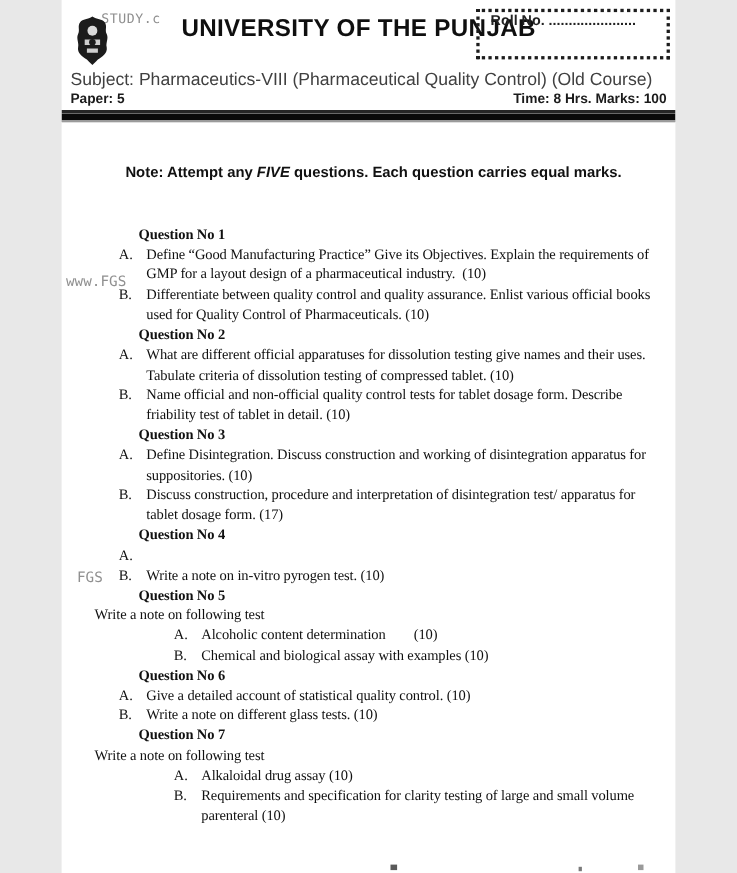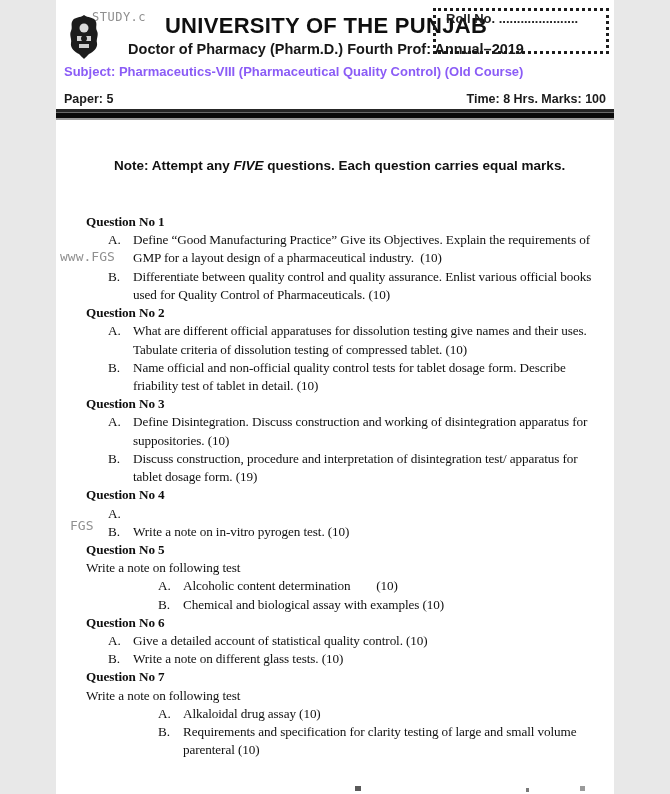--- a/index.html
+++ b/index.html
@@ -38,25 +38,25 @@
   .rollbox {
     position: absolute; right: 5px; top: 8px;
     width: 160px; height: 40px;
     border: 3px dotted #1d1d1d;
     display: flex; 
     padding-left: 10px;
   }
   .rollbox span { font-size: 13px; font-weight: 700; color: #222; }
   
   .subject-block { padding: 4px 8px 0 8px; }
-  .subject-line { font-size: 13px; font-weight: 700; color: #8b5cf6; }
+  .subject-line { font-size: 16px; font-weight: 400; color: #404040; }
   .paper-row {
     display: flex; justify-content: space-between;
     font-size: 12.5px; font-weight: 700; color: #1b1b1b;
-    margin-top: 13px;
+    margin-top: 1px;
   }
   
   .rule {
     margin-top: 3px; height: 11px; width: 100%;
     background:
       linear-gradient(180deg, #2a2a2a 0 3px, #6b6b6b 3px 4px, #101010 4px 9px, #9a9a9a 9px 11px),
       #111;
     filter: contrast(1.05);
   }
   
@@ -67,21 +67,21 @@
   }
   .note i { font-style: italic; }
   
   .questions {
     margin-top: 40px;
     padding: 0 8px 0 30px;
     font-family: "Liberation Serif", serif;
     font-size: 13.2px; line-height: 1.38;
     letter-spacing: -0.1px; color: #101010;
   }
-  .q-title { font-weight: 700; }
+  .q-title { font-weight: 700; margin-left: 40px; }
   .q-intro { }
   .part { display: flex; margin-left: 22px; }
   .q-parts.deep-indent .part { margin-left: 72px; }
   .part-label { width: 16px; margin-right: 9px; flex: none; }
   .part-text { white-space: pre-wrap; }
   
   .wm-mid, .wm-q4 {
     position: absolute; color: #909090;
     font-family: "DejaVu Sans Mono", monospace; font-size: 13px;
   }
@@ -97,21 +97,20 @@
   <div class="header">
     <span class="wm-top">STUDY.c</span>
     <svg class="logo" viewBox="0 0 30 45" xmlns="http://www.w3.org/2000/svg">
       <path fill="#1c1c1c" d="M15 1 C19 4 24 3 26 6 C29 10 26 13 28 17 C30 21 27 25 28 29 C29 34 24 38 20 40 C18 42 16 44 15 45 C14 44 12 42 10 40 C6 38 1 34 2 29 C3 25 0 21 2 17 C4 13 1 10 4 6 C6 3 11 4 15 1 Z"></path>
       <circle cx="15" cy="14" r="4.5" fill="#fdfdfd" opacity="0.85"></circle>
       <path fill="#fdfdfd" opacity="0.8" d="M8 22 h14 v5 h-14 z M10 30 h10 v4 h-10 z"></path>
       <circle cx="15" cy="24.5" r="3" fill="#1c1c1c"></circle>
     </svg>
     <div class="title-wrap">
       <h1 class="uni-title">UNIVERSITY OF THE PUNJAB</h1>
-      <p class="program">Doctor of Pharmacy (Pharm.D.) Fourth Prof: Annual–2019</p>
     </div>
     <div class="rollbox">
       <span>Roll No. ......................</span>
     </div>
   </div>
 
   <div class="subject-block">
     <div class="subject-line">Subject: Pharmaceutics-VIII (Pharmaceutical Quality Control)  (Old Course)</div>
     <div class="paper-row">
       <span>Paper: 5</span>
@@ -160,21 +159,21 @@
       <div class="q-title">Question No 3</div>
 
       <div class="q-parts">
     <div class="part">
       <span class="part-label">A.</span>
       <span class="part-text">Define Disintegration. Discuss construction and working of disintegration apparatus for suppositories. (10)</span>
     </div>
 
     <div class="part">
       <span class="part-label">B.</span>
-      <span class="part-text">Discuss construction, procedure and interpretation of disintegration test/ apparatus for tablet dosage form. (19)</span>
+      <span class="part-text">Discuss construction, procedure and interpretation of disintegration test/ apparatus for tablet dosage form. (17)</span>
     </div>
   </div>
     </section>
 
     <section class="q-block">
       <div class="q-title">Question No 4</div>
 
       <div class="q-parts">
     <div class="part">
       <span class="part-label">A.</span>

